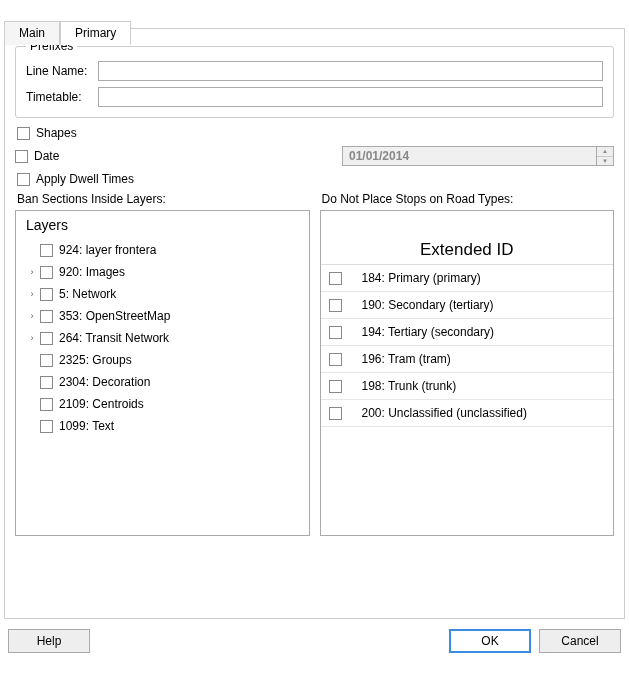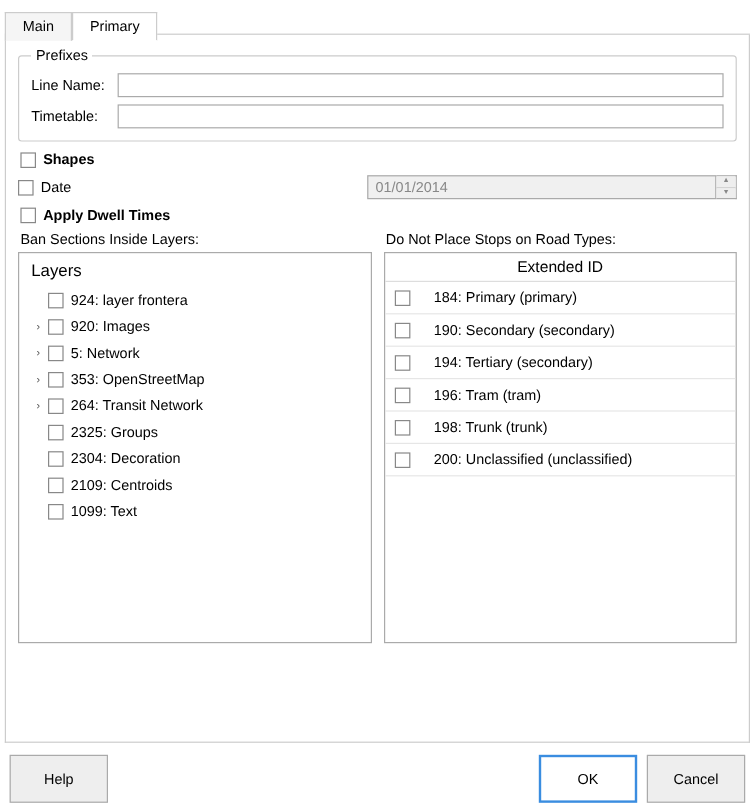--- a/index.html
+++ b/index.html
@@ -21,21 +21,21 @@
     border-bottom: 1px solid #ccc;
     position: relative;
   }
   .tab {
     padding: 4px 14px 4px 14px;
     border: 1px solid #ccc;
     border-bottom: none;
     background: #f5f5f5;
     margin-right: 0;
     position: relative;
-    top: 6px;
+    top: 17px;
     cursor: pointer;
   }
   .tab.active {
     background: #fff;
     border-bottom: 1px solid #fff;
     z-index: 1;
   }
   .tab-content {
     border: 1px solid #ccc;
     border-top: none;
@@ -66,39 +66,39 @@
     border: 1px solid #aaa;
     padding: 0 4px;
     font-family: inherit;
     font-size: 12px;
   }
   .check-row {
     display: flex;
     align-items: center;
     margin-bottom: 6px;
     padding-left: 2px;
-    font-weight: bold;
   }
   .checkbox {
     width: 13px;
     height: 13px;
     border: 1px solid #888;
     background: #fff;
     margin-right: 6px;
     flex-shrink: 0;
   }
   .date-row {
     display: flex;
     align-items: center;
     margin-bottom: 6px;
   }
   .date-input-wrap {
     margin-left: auto;
     display: flex;
-    width: 308px;
+    width: 272px;
+    font-weight: bold;
   }
   .date-input {
     flex: 1;
     height: 20px;
     border: 1px solid #aaa;
     background: #f0f0f0;
     padding: 0 6px;
     color: #888;
     line-height: 18px;
   }
@@ -138,23 +138,24 @@
     height: 326px;
     overflow: auto;
     padding: 4px 0 4px 4px;
   }
   .layers-header {
     font-size: 14px;
     padding: 2px 6px 6px 6px;
   }
   .extid-header {
     text-align: center;
-    font-size: 13px;
+    font-size: 17px;
     padding: 4px 0;
     border-bottom: 1px solid #ddd;
+    margin-top: 25px;
   }
   .tree-row {
     display: flex;
     align-items: center;
     padding: 2px 0 2px 6px;
     line-height: 18px;
   }
   .tree-exp {
     width: 12px;
     font-size: 9px;
@@ -175,21 +176,21 @@
   }
   .road-row .checkbox { margin-right: 8px; }
   .button-bar {
     display: flex;
     padding: 10px 4px 4px 4px;
     gap: 8px;
   }
   .button-bar .spacer { flex: 1; }
   .btn {
     min-width: 82px;
-    height: 40px;
+    height: 24px;
     border: 1px solid #aaa;
     background: #eee;
     font-family: inherit;
     font-size: 12px;
     cursor: pointer;
     display: flex;
     align-items: center;
     justify-content: center;
   }
   .btn.ok {
@@ -301,21 +302,21 @@
         <div class="col-label">Do Not Place Stops on Road Types:</div>
         <div class="listbox" style="padding:0">
           <div class="extid-header">Extended ID</div>
           <div id="roads-container">
               <div class="road-row">
                 <span class="checkbox"></span>
                 <span>184: Primary (primary)</span>
               </div>
               <div class="road-row">
                 <span class="checkbox"></span>
-                <span>190: Secondary (secondary)</span>
+                <span>190: Secondary (tertiary)</span>
               </div>
               <div class="road-row">
                 <span class="checkbox"></span>
                 <span>194: Tertiary (secondary)</span>
               </div>
               <div class="road-row">
                 <span class="checkbox"></span>
                 <span>196: Tram (tram)</span>
               </div>
               <div class="road-row">

